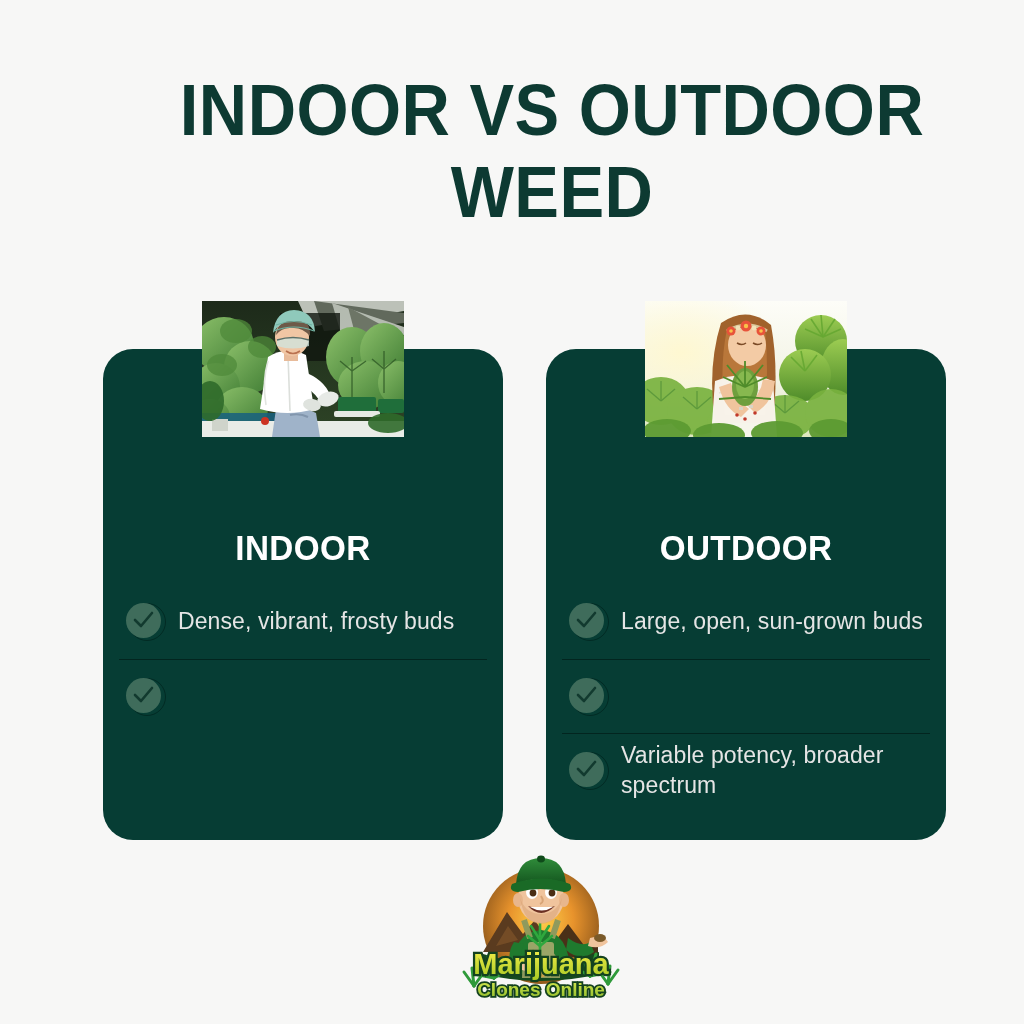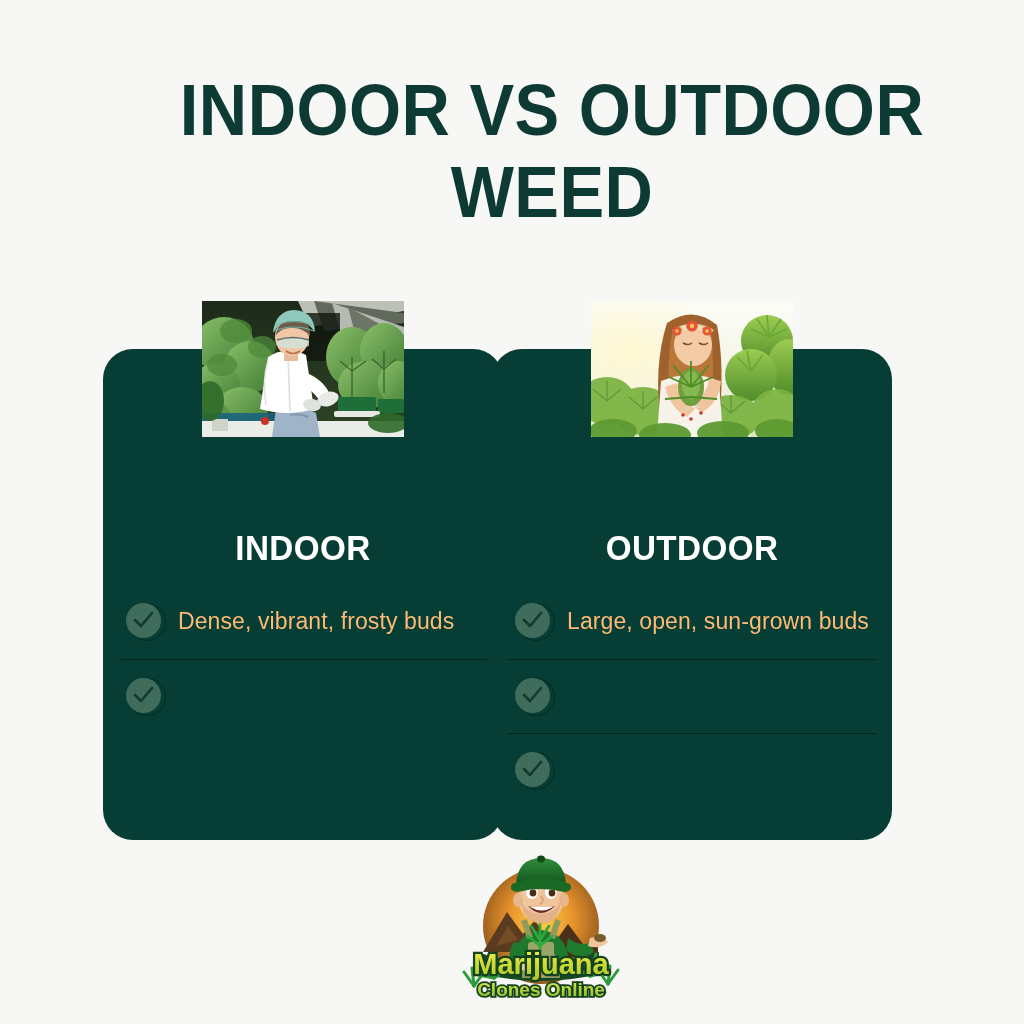--- a/index.html
+++ b/index.html
@@ -47,21 +47,21 @@
     height: 545px;
   }
   .column {
     position: absolute;
     top: 0;
     width: 400px;
     height: 545px;
     margin-top: 18px;
   }
   .column.left  { left: 103px; }
-  .column.right { left: 492px; }
+  .column.right { left: 546px; }
 
   .card {
     position: absolute;
     top: 48px;
     left: 0;
     width: 400px;
     height: 491px;
     background: #063d34;
     border-radius: 30px;
   }
@@ -131,21 +131,21 @@
     border-radius: 50%;
     background: #3f6c5b;
   }
   .check-badge svg {
     position: absolute;
     left: 7px; top: 9px;
     width: 21px; height: 18px;
   }
 
   .feature-text {
-    color: #fdba74;
+    color: #e5e5e5;
     font-size: 23px;
     line-height: 30px;
     font-weight: 400;
     letter-spacing: 0.1px;
   }
 
   
   .logo {
     position: absolute;
     left: 456px;
@@ -318,20 +318,21 @@
         </div>
 
         <div class="feature">
           <span class="check-badge">
             <span class="ring"></span>
             <span class="disc"></span>
             <svg viewBox="0 0 21 18">
                 <path d="M2 9 L8 15 L19 2" fill="none" stroke="#123a2f" stroke-width="2.6" stroke-linecap="round" stroke-linejoin="round"></path>
               </svg>
           </span>
+          <span class="feature-text">Variable potency, broader spectrum</span>
         </div>
 
       </div>
     </div>
 
     <div class="photo">
       <svg viewBox="0 0 202 136" preserveAspectRatio="none">
         <defs>
           <linearGradient id="outSky" x1="0" y1="0" x2="0" y2="1">
             <stop offset="0" stop-color="#fdfdf8"></stop>

